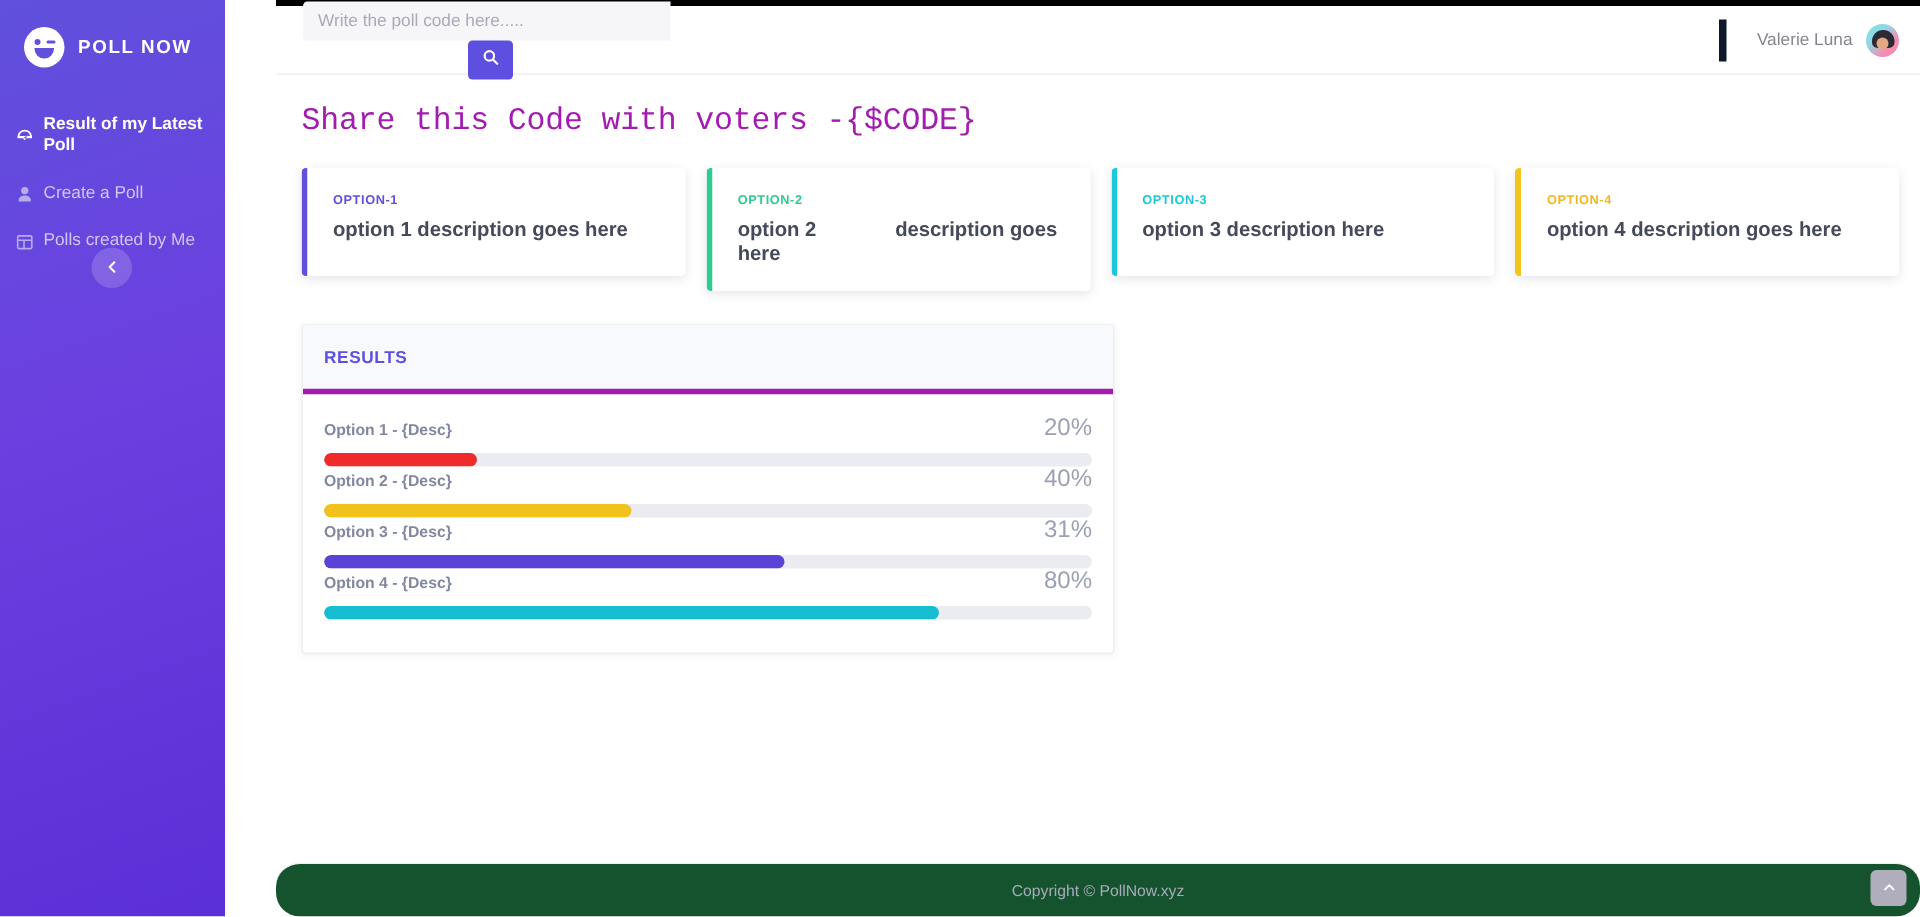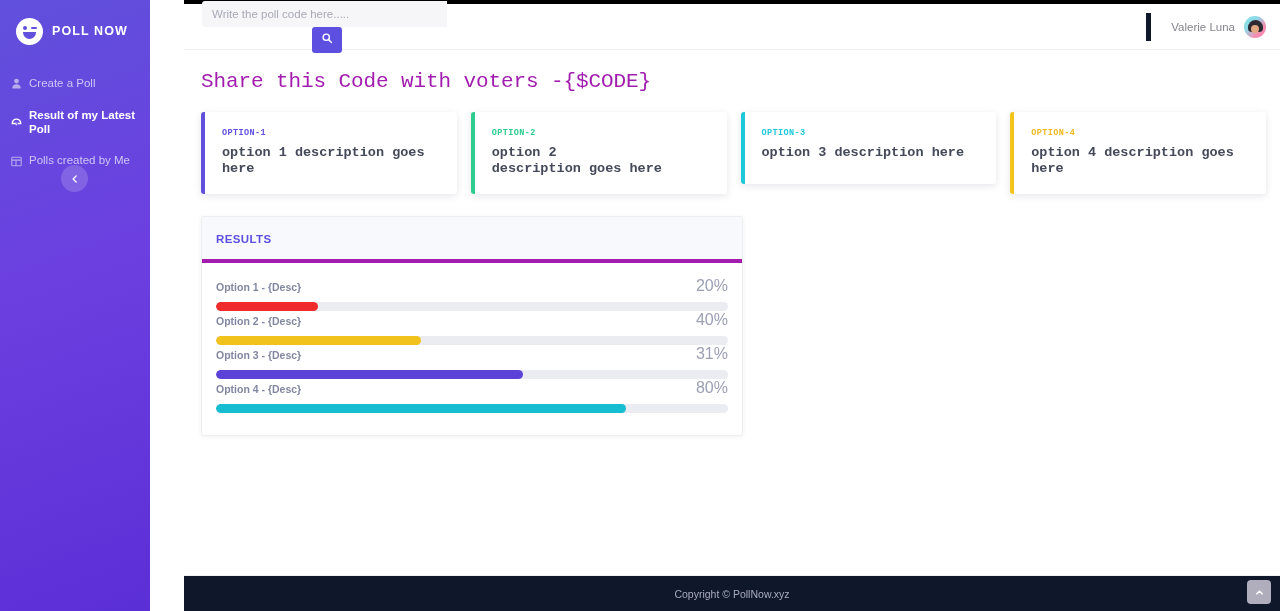--- a/index.html
+++ b/index.html
@@ -117,21 +117,21 @@
   }
 
   
   .cards {
     display: flex; gap: 14px; margin-top: 19px; align-items: flex-start;
   }
   .card {
     flex: 1 1 0; background: #ffffff; border-radius: 3px;
     border-left-width: 4px; border-left-style: solid;
     box-shadow: 0 2px 7px rgba(60,64,90,0.13);
-    padding: 16px 16px 17px 17px; min-height: 72px; font-family: Liberation Mono, monospace;
+    padding: 16px 16px 17px 17px; min-height: 72px;
   }
   .card-label {
     font-size: 8.5px; font-weight: bold; letter-spacing: 0.4px;
     margin-bottom: 7px;
   }
   .card-desc {
     font-size: 13.5px; font-weight: bold; color: #454a5a; line-height: 1.18;
     white-space: pre-wrap;
   }
 
@@ -158,23 +158,23 @@
   .bar-label { font-size: 10.5px; font-weight: bold; color: #8287a0; }
   .bar-pct { font-size: 16px; color: #9ca0b5; }
   .bar-track {
     height: 9px; width: 100%; background: #ebebf2; border-radius: 5px;
     overflow: hidden;
   }
   .bar-fill { height: 100%; border-radius: 5px; }
 
   
   .footer {
-    height: 36px; flex: 0 0 36px; background: #0f172a;
+    height: 36px; flex: 0 0 36px; background: #14532d;
     border-top: 1px solid #f0f0f3;
-    display: flex; align-items: center; justify-content: center;
+    display: flex; align-items: center; justify-content: center; border-radius: 16px;
   }
   .footer-text { font-size: 10.5px; color: #a9abbd; }
   .scrolltop {
     position: absolute; right: 9px; bottom: 7px;
     width: 24px; height: 24px; border-radius: 4px;
     background: #b0aebd; cursor: pointer;
     display: flex; align-items: center; justify-content: center;
   }
   .scrolltop svg { width: 9px; height: 9px; }
 </style>
@@ -187,36 +187,36 @@
     <div class="brand">
       <div class="logo-circle">
         <span class="eye-l"></span>
           <span class="eye-r"></span>
           <span class="mouth"></span>
       </div>
       <span class="brand-text">POLL NOW</span>
     </div>
 
     <nav class="nav">
+      <div class="nav-item active">
+        <span class="nav-icon">
+          <svg viewBox="0 0 16 16" fill="#ffffff">
+              <path d="M8 3a6 6 0 0 0-6 6v1h12V9a6 6 0 0 0-6-6zm0 1.6a4.4 4.4 0 0 1 4.3 3.6H3.7A4.4 4.4 0 0 1 8 4.6zM7.2 9.6l3.2-2-1.6 2.7a1 1 0 1 1-1.6-.7z"></path>
+            </svg>
+        </span>
+        <span>Result of my Latest Poll</span>
+      </div>
       <div class="nav-item">
         <span class="nav-icon">
           <svg viewBox="0 0 16 16" fill="#b7acec">
               <circle cx="8" cy="5" r="3"></circle>
               <path d="M8 9c-3 0-5 1.8-5 3.6V14h10v-1.4C13 10.8 11 9 8 9z"></path>
             </svg>
         </span>
         <span>Create a Poll</span>
-      </div>
-      <div class="nav-item active">
-        <span class="nav-icon">
-          <svg viewBox="0 0 16 16" fill="#ffffff">
-              <path d="M8 3a6 6 0 0 0-6 6v1h12V9a6 6 0 0 0-6-6zm0 1.6a4.4 4.4 0 0 1 4.3 3.6H3.7A4.4 4.4 0 0 1 8 4.6zM7.2 9.6l3.2-2-1.6 2.7a1 1 0 1 1-1.6-.7z"></path>
-            </svg>
-        </span>
-        <span>Result of my Latest Poll</span>
       </div>
       <div class="nav-item">
         <span class="nav-icon">
           <svg viewBox="0 0 16 16" fill="none" stroke="#b7acec" stroke-width="1.3">
               <rect x="2.2" y="2.8" width="11.6" height="10.4" rx="1"></rect>
               <path d="M2.2 6.3h11.6M7.4 6.3v6.9"></path>
             </svg>
         </span>
         <span>Polls created by Me</span>
       </div>

